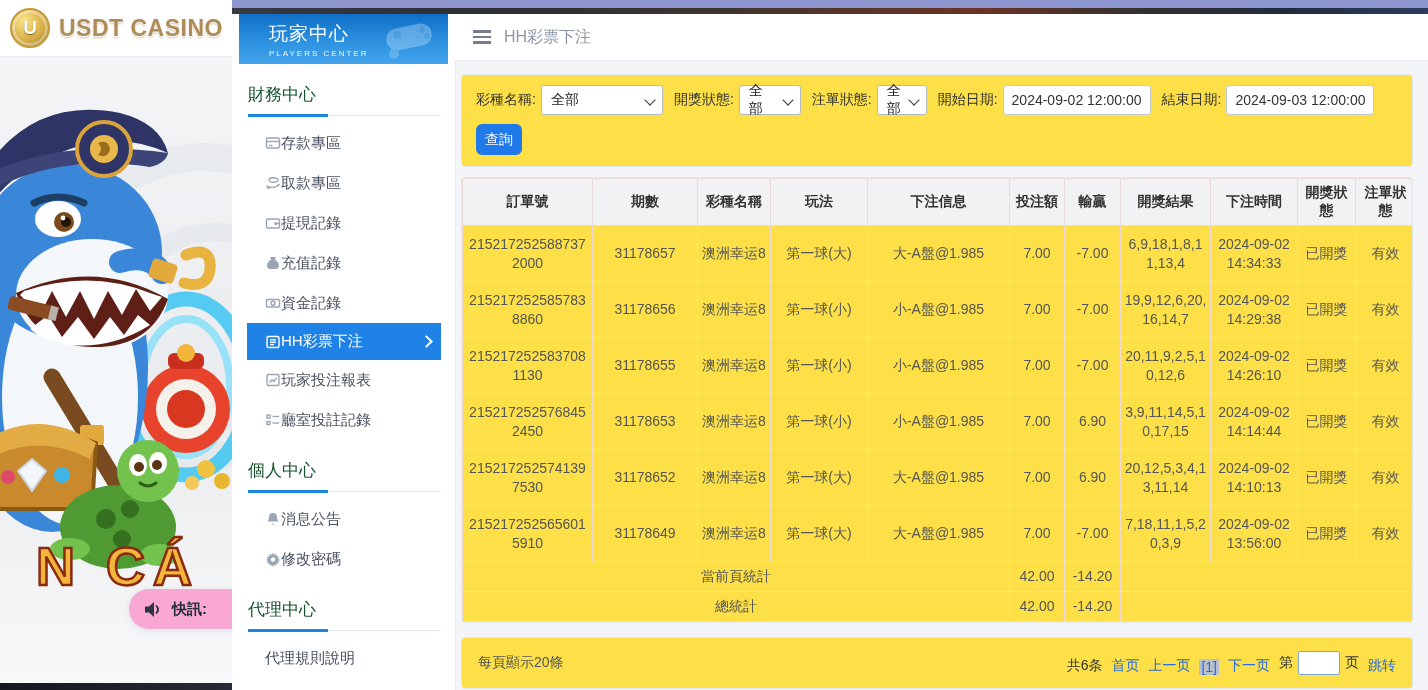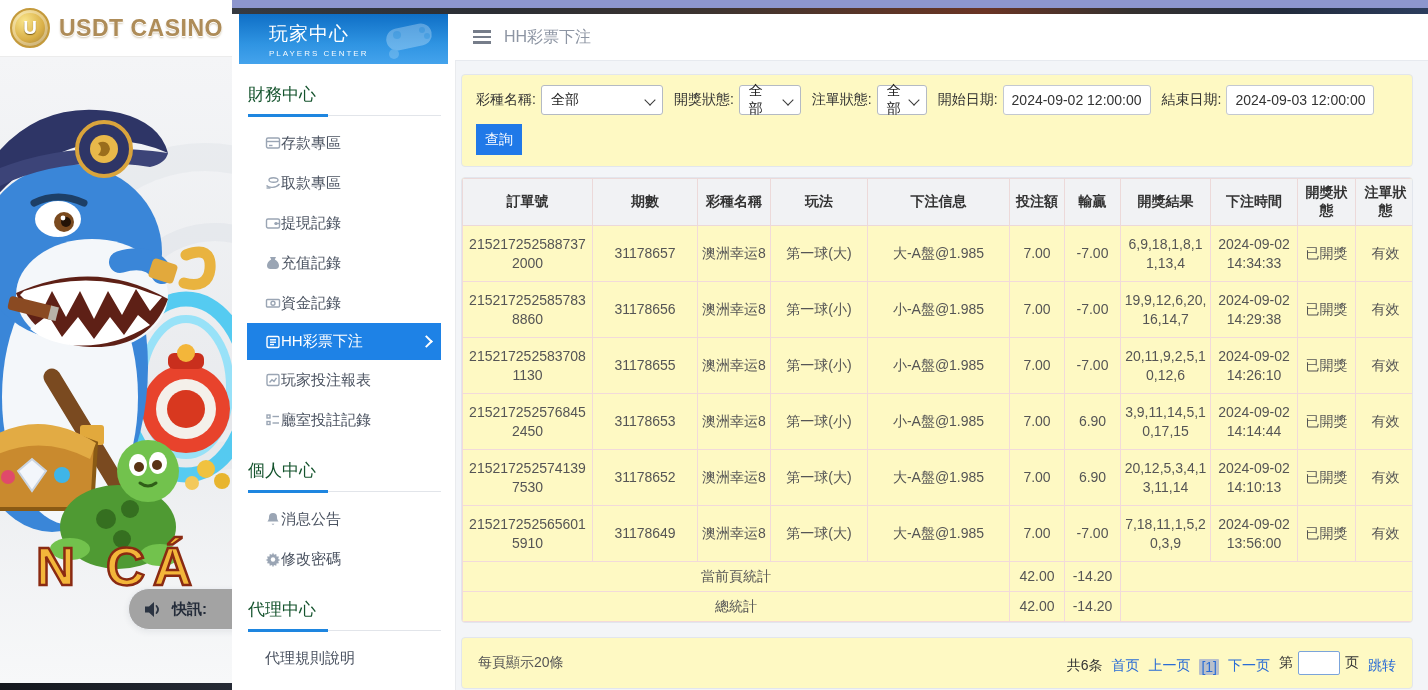--- a/index.html
+++ b/index.html
@@ -7,21 +7,21 @@
   #screen{position:relative;width:1428px;height:690px;overflow:hidden;background:#f3f5f8;}
 
   
   #left-region{position:absolute;left:0;top:0;width:232px;height:690px;overflow:hidden;background:#eef0f3;}
   .logo-bar{height:57px;background:#fff;border-bottom:1px solid #ececec;display:flex;align-items:center;gap:9px;padding-left:10px;box-sizing:border-box;}
   .coin{width:40px;height:40px;border-radius:50%;background:radial-gradient(circle at 35% 30%,#f9e48a,#d9af47 55%,#93702a);border:2px solid #c49a3c;display:flex;align-items:center;justify-content:center;box-sizing:border-box;box-shadow:inset 0 0 0 3px rgba(255,255,255,.35);}
   .coin span{color:#fff;font-weight:bold;font-size:19px;text-shadow:0 1px 1px #7a5c14;}
   .brand-text{font-weight:bold;font-size:23px;letter-spacing:.5px;color:#ae8c58;text-shadow:0 1px 0 #fff,0 2px 2px rgba(120,90,30,.35);}
   .promo{position:absolute;left:0;top:57px;right:0;bottom:7px;background:linear-gradient(180deg,#f4f5f7 0%,#e9ebee 55%,#f7f8f9 100%);overflow:hidden;}
   .promo svg{display:block;}
-  .ticker{position:absolute;left:128px;top:588px;width:160px;height:42px;background:#a3a3a3;border:1px solid #eceef2;border-radius:21px;display:flex;align-items:center;gap:9px;padding-left:15px;box-sizing:border-box;box-shadow:0 2px 6px rgba(40,50,70,.08);}
+  .ticker{position:absolute;left:128px;top:588px;width:160px;height:42px;background:#f9a8d4;border:1px solid #eceef2;border-radius:21px;display:flex;align-items:center;gap:9px;padding-left:15px;box-sizing:border-box;box-shadow:0 2px 6px rgba(40,50,70,.08);}
   .ticker-label{font-size:15px;font-weight:bold;color:#242c3a;}
   .bottom-strip{position:absolute;left:0;bottom:0;width:232px;height:7px;background:linear-gradient(90deg,#14171d,#262b35);}
 
   
   #top-strips{position:absolute;left:232px;top:0;right:0;height:14px;}
   .strip-1{height:8px;background:#8d96ce;}
   .strip-2{height:6px;background:linear-gradient(90deg,#363a41 0%,#2b2e34 22%,#3d3430 40%,#5d3527 55%,#6a3424 63%,#35312f 75%,#222b3c 88%,#2c3d5e 100%);}
 
   
   #sidebar{position:absolute;left:232px;top:14px;width:223px;height:676px;background:#fff;box-shadow:1px 0 0 rgba(0,0,0,.04);}
@@ -40,30 +40,30 @@
   .chev{margin-left:auto;width:7px;height:7px;border-right:2px solid currentColor;border-top:2px solid currentColor;transform:rotate(45deg);}
 
   
   #main{position:absolute;left:455px;top:14px;right:0;bottom:0;}
   .main-header{height:47px;background:#fff;border-bottom:1px solid #e7eaef;display:flex;align-items:center;gap:13px;padding-left:18px;box-sizing:border-box;}
   .hamburger{display:flex;flex-direction:column;gap:3px;cursor:pointer;}
   .hamburger i{display:block;width:18px;height:2.5px;background:#767d8a;}
   .page-title{font-size:16px;color:#8d95a3;}
   .content{padding:13px 15px 0 6px;}
 
-  .card{background:#fef9c3;border:1px solid #e2e6ed;border-radius:4px;box-sizing:border-box;}
+  .card{background:#fde047;border:1px solid #e2e6ed;border-radius:4px;box-sizing:border-box;}
   .filter-card{padding:10px 14px 11px 14px;}
   .filter-row{display:flex;align-items:center;flex-wrap:wrap;gap:10px 0;}
   .fgroup{display:flex;align-items:center;margin-right:11px;}
   .flabel{font-size:14px;color:#333;margin-right:5px;white-space:nowrap;}
   .sel{position:relative;border:1px solid #b4bac4;border-radius:3px;height:30px;background:#fff;display:flex;align-items:center;padding:0 24px 0 9px;font-size:14px;color:#222;cursor:pointer;box-sizing:border-box;}
   .sel::after{content:"";position:absolute;right:8px;top:10px;width:7px;height:7px;border-right:1.7px solid #3a3a3a;border-bottom:1.7px solid #3a3a3a;transform:rotate(45deg);}
   .sel-wide{width:122px;}.sel-mid{width:62px;}.sel-narrow{width:50px;}
   .date-input{width:148px;height:30px;border:1px solid #c3c8d1;border-radius:3px;font-size:14px;color:#333;padding:0 8px;box-sizing:border-box;font-family:"Liberation Sans",sans-serif;}
-  .btn-query{margin-top:9px;width:46px;height:31px;background:#2079e8;color:#fff;border:none;border-radius:0;font-size:14px;cursor:pointer;font-family:"Liberation Sans",sans-serif;}
+  .btn-query{margin-top:9px;width:46px;height:31px;background:#2079e8;color:#fff;border:none;border-radius:6px;font-size:14px;cursor:pointer;font-family:"Liberation Sans",sans-serif;}
 
   .table-card{margin-top:10px;overflow:hidden;}
   table.bets{width:100%;border-collapse:collapse;table-layout:fixed;font-size:14px;color:#555;text-align:center;}
   table.bets th{background:#f1f2f4;color:#333;font-weight:bold;height:42px;border:1px solid #ecd9d9;padding:2px;}
   table.bets td{border:1px solid #f2dada;padding:8px 3px;line-height:19px;vertical-align:middle;}
   td.c-order{word-break:break-all;padding:8px 6px;}
   td.c-result{word-break:break-all;}
   tr.data-row td{height:39px;}
   tr.summary-row td{height:21px;padding:4px 3px;}
 

